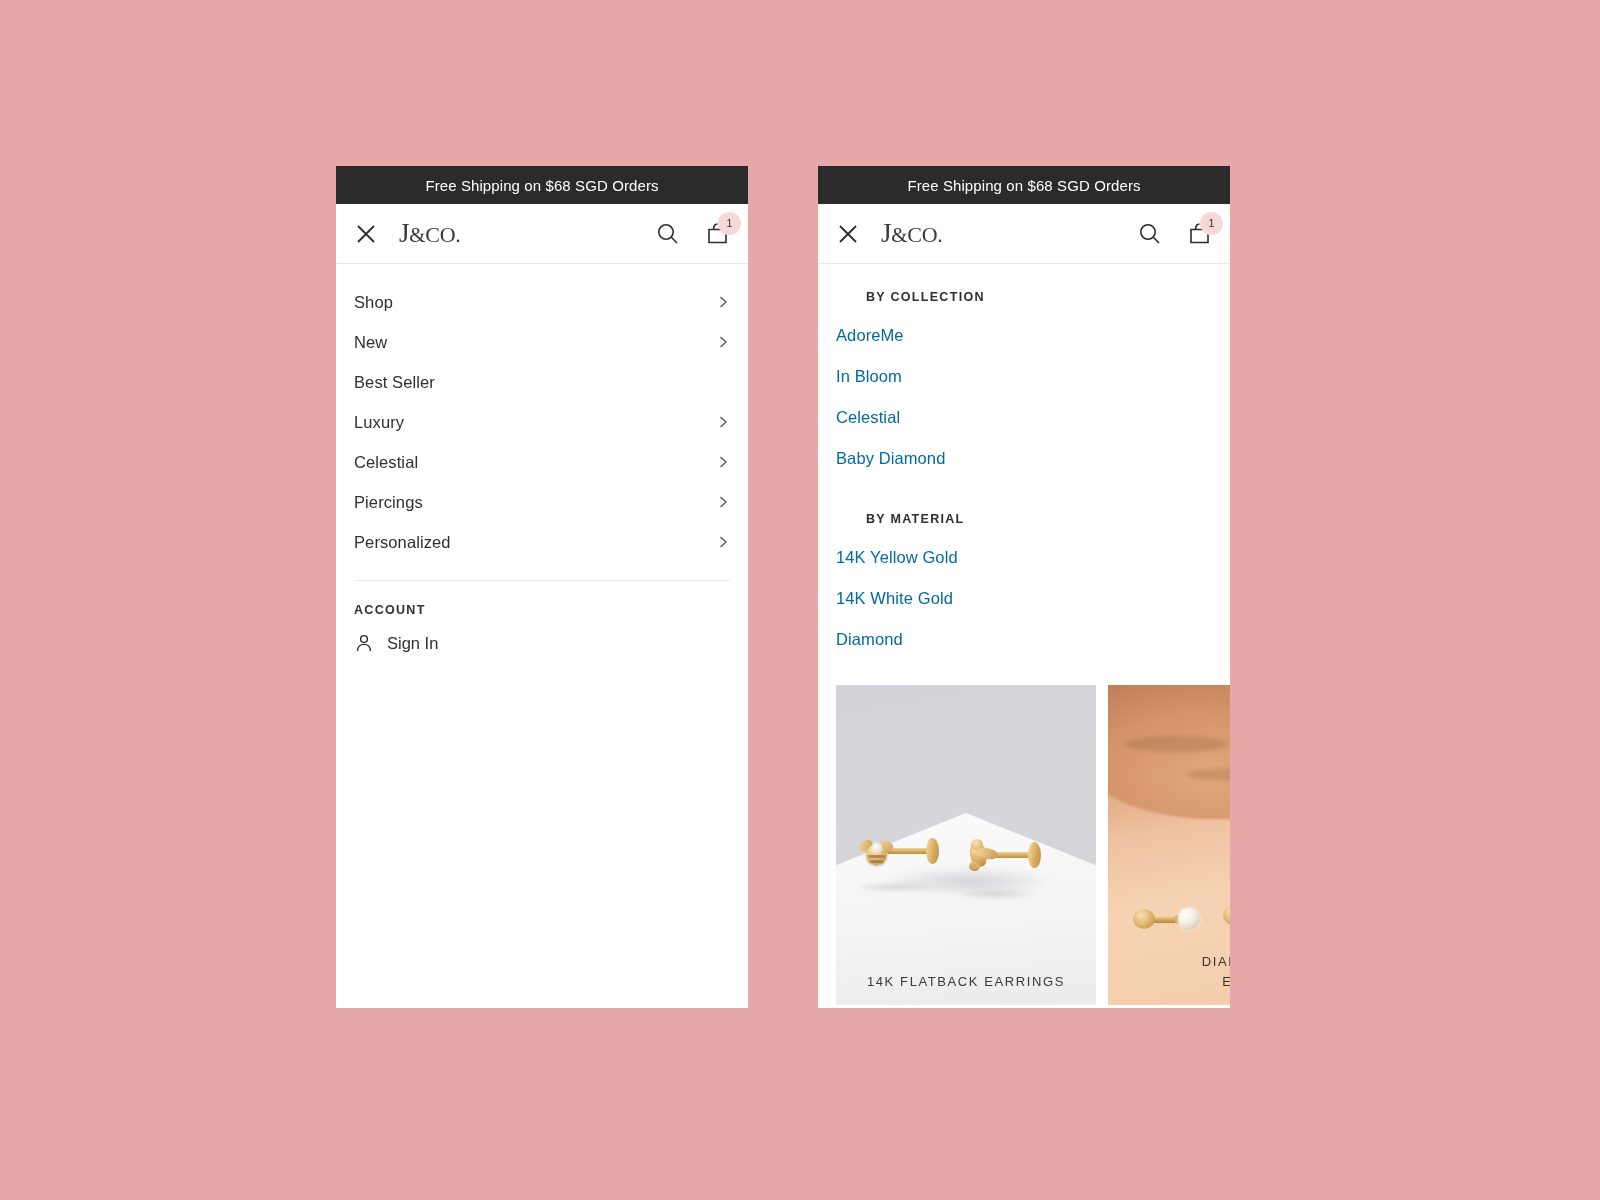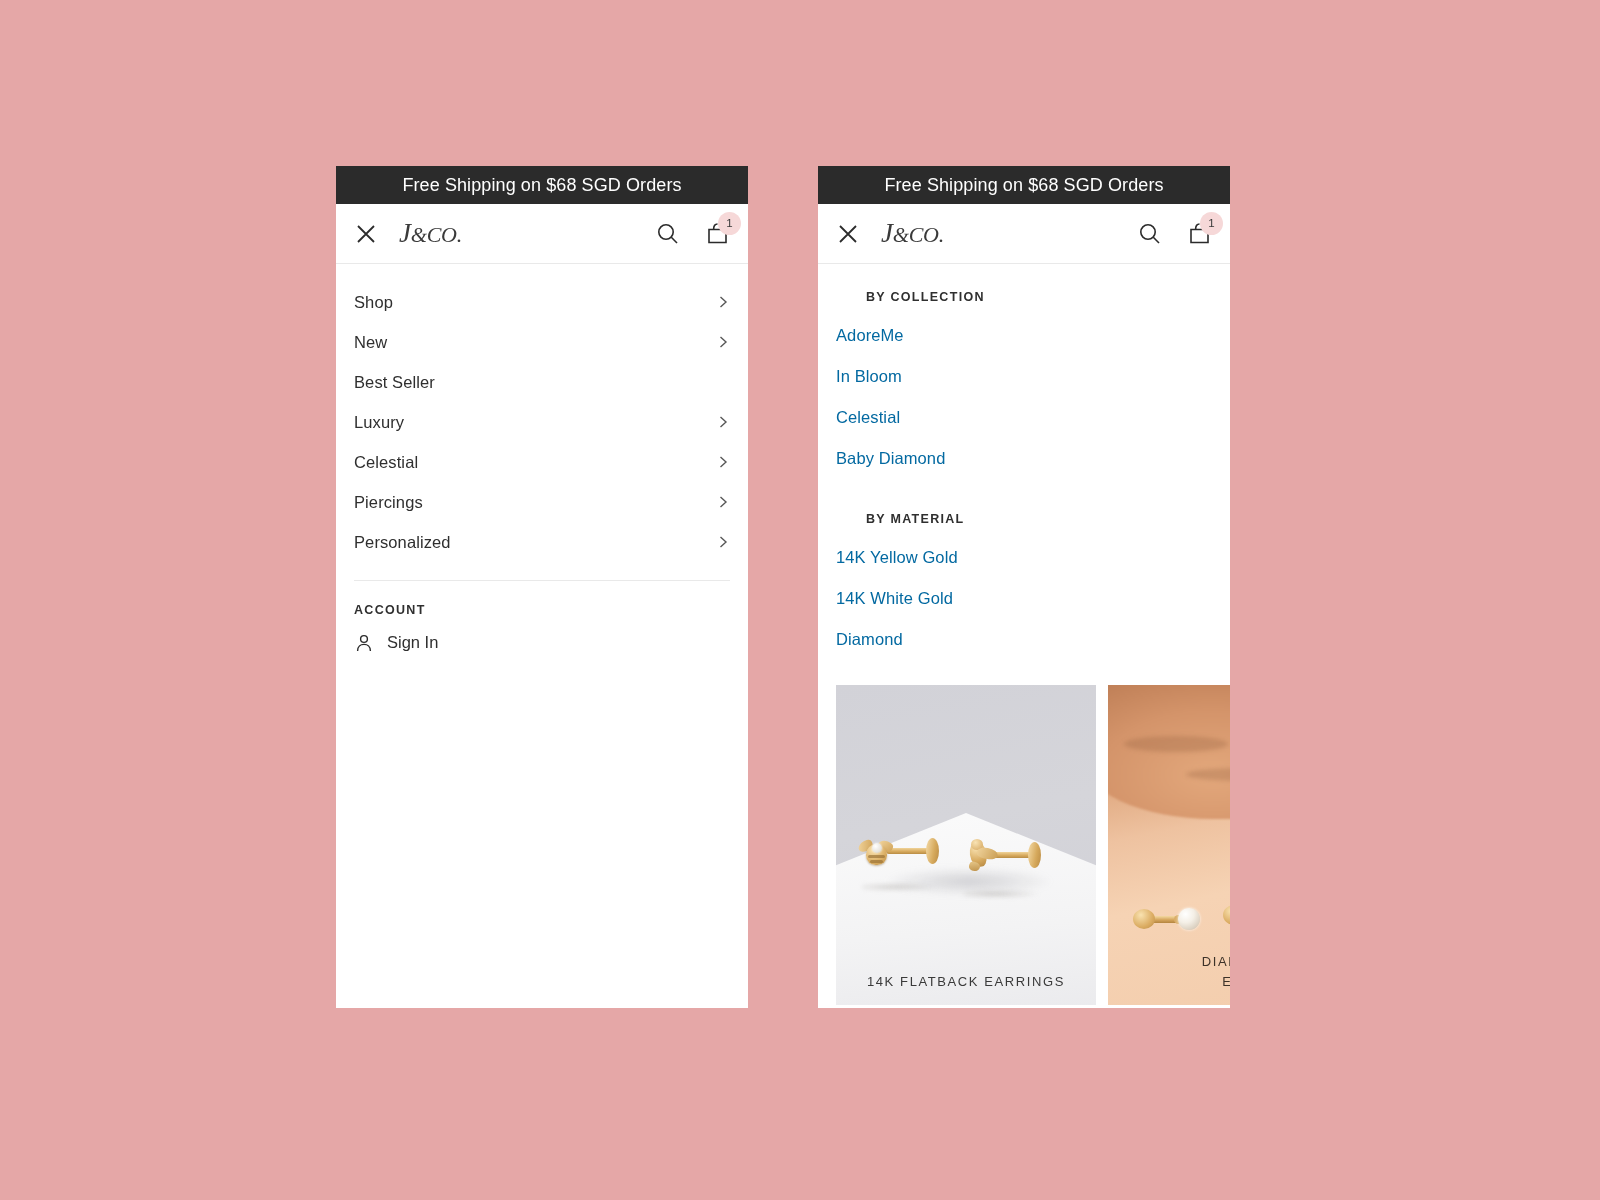--- a/index.html
+++ b/index.html
@@ -26,21 +26,21 @@
   .panel-right { left: 818px; }
 
   
   .promo {
     height: 38px;
     background: #2b2b2b;
     color: #ffffff;
     display: flex;
     align-items: center;
     justify-content: center;
-    font-size: 18px;
+    font-size: 15px;
     letter-spacing: 0.1px;
   }
 
   
   .header {
     height: 60px;
     border-bottom: 1px solid #e9e9e9;
     display: flex;
     align-items: center;
     padding: 0 18px 0 17px;
@@ -56,21 +56,20 @@
   .close-icon svg { display: block; }
 
   .logo {
     margin-left: 20px;
     font-family: "Liberation Serif", serif;
     font-size: 27px;
     color: #3a3a3a;
     letter-spacing: -0.3px;
     line-height: 1;
     white-space: nowrap;
-    font-style: italic;
   }
   .logo .amp { font-size: 21px; }
   .logo .co  { font-size: 22px; }
 
   .header-right {
     margin-left: auto;
     display: flex;
     align-items: center;
     gap: 25px;
   }
@@ -131,21 +130,21 @@
     margin: 22px 18px 0 18px;
     font-size: 12.5px;
     letter-spacing: 1.3px;
     color: #2f2f2f;
     font-weight: 600;
   }
 
   .signin-row {
     margin: 16px 18px 0 18px;
     display: flex;
-    align-items: flex-start;
+    align-items: center;
     gap: 13px;
     cursor: pointer;
   }
   .person-icon { width: 20px; height: 20px; }
   .person-icon svg { display: block; }
   .signin-label { font-size: 16.5px; color: #2f2f2f; }
 
   
   .rp-body { padding: 26px 18px 0 18px; }
   .rp-head {

